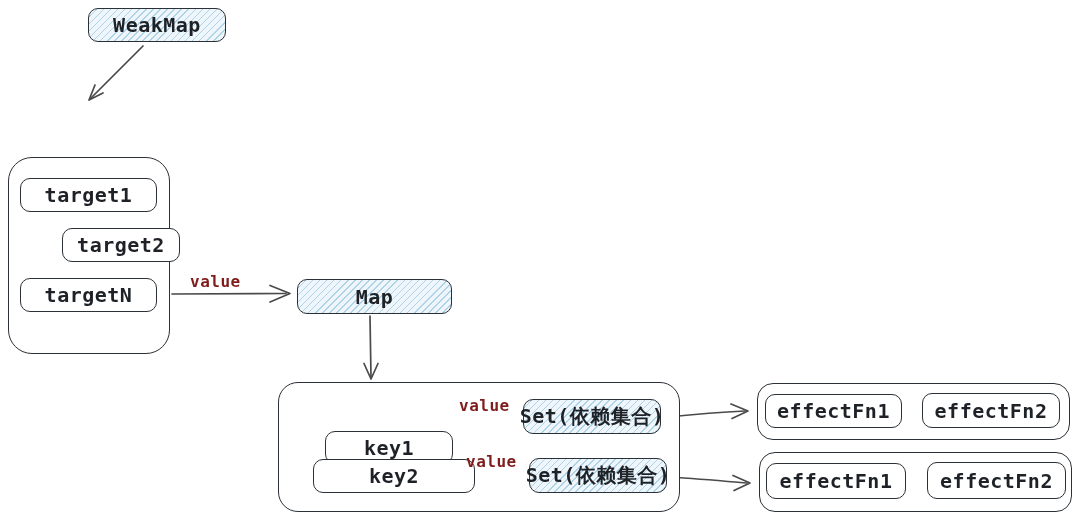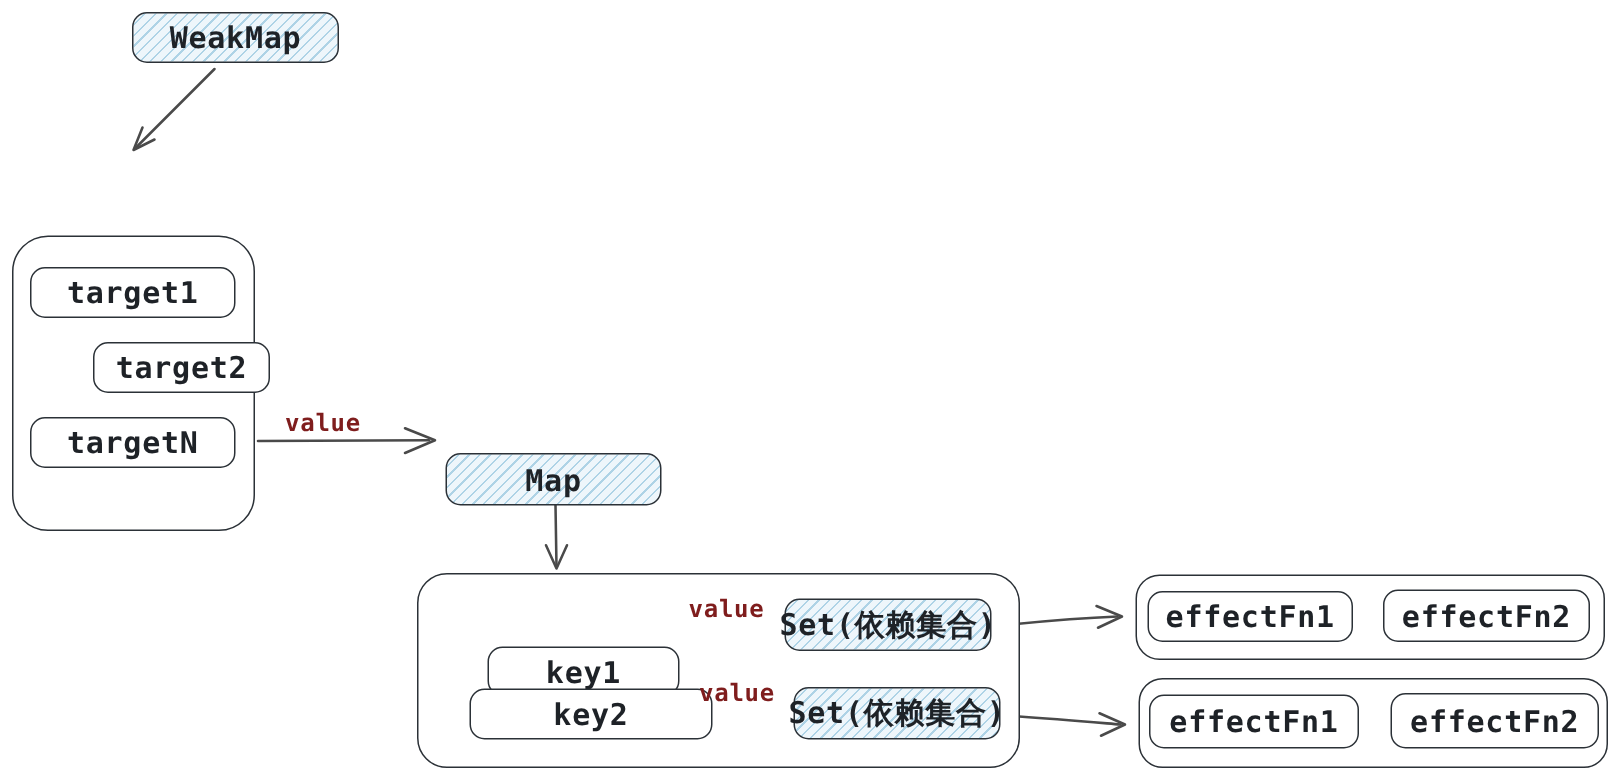--- a/index.html
+++ b/index.html
@@ -81,21 +81,21 @@
 
 
   <div class="container" style="left:8px;top:157px;width:162px;height:197px;border-radius:24px;">
     <div class="node" style="left:11px;top:20px;width:137px;height:34px;">target1</div>
     <div class="node" style="left:11px;top:70px;width:118px;height:34px;margin-left:42px;">target2</div>
     <div class="node" style="left:11px;top:120px;width:137px;height:34px;">targetN</div>
   </div>
 
   <div class="edge-label" style="left:190px;top:272px;">value</div>
 
-  <div class="node blue" style="left:297px;top:279px;width:144px;height:35px;margin-top:23px;">Map</div>
+  <div class="node blue" style="left:297px;top:279px;width:155px;height:35px;">Map</div>
 
   <div class="container" style="left:278px;top:382px;width:402px;height:130px;border-radius:20px;">
     <div class="node" style="left:46px;top:16px;width:128px;height:33px;margin-top:32px;">key1</div>
     <div class="node blue" style="left:244px;top:16px;width:138px;height:35px;">Set(依赖集合)</div>
     <div class="node" style="left:34px;top:76px;width:162px;height:34px;">key2</div>
     <div class="node blue" style="left:250px;top:75px;width:138px;height:35px;">Set(依赖集合)</div>
   </div>
 
   <div class="edge-label" style="left:459px;top:396px;">value</div>
 

